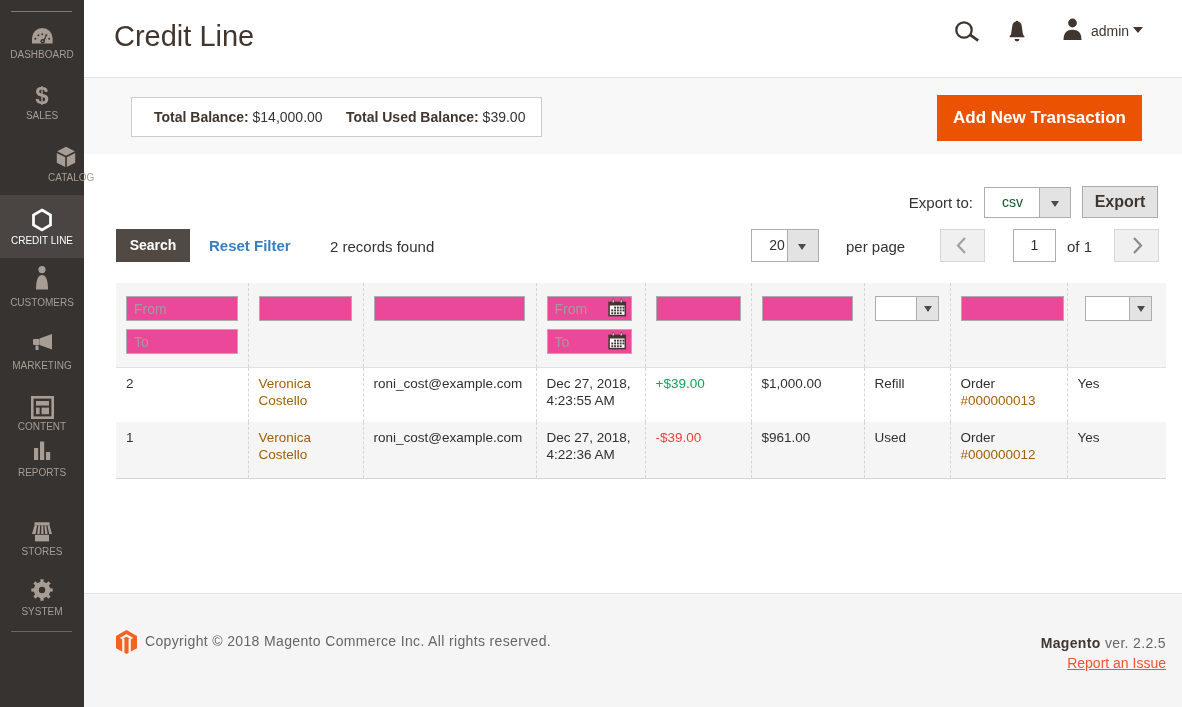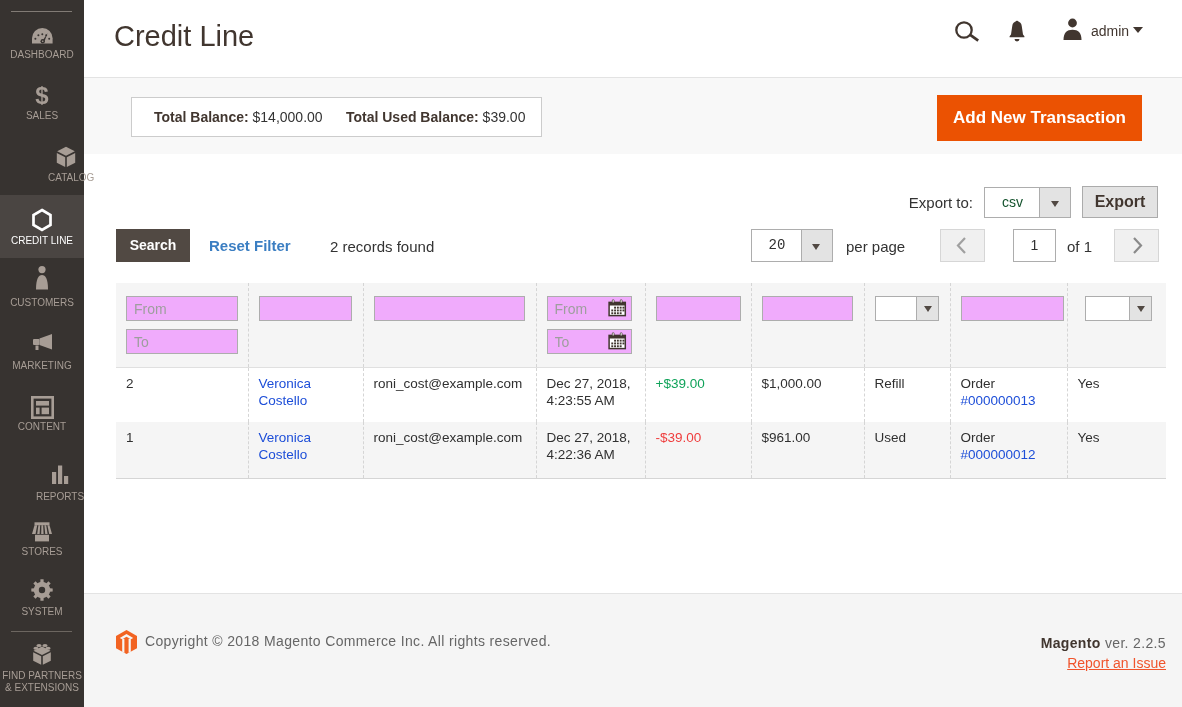--- a/index.html
+++ b/index.html
@@ -36,23 +36,23 @@
 
 #grid { position:absolute; left:116px; top:283px; width:1050px; }
 table { border-collapse:collapse; table-layout:fixed; width:1050px; }
 th { position:relative; background:#514943; color:#fff; font-size:13px; font-weight:700; text-align:left; vertical-align:middle; height:56px; padding:0 10px; line-height:18px; border-left:1px solid #675f59; }
 th:first-child { border-left:none; }
 td { font-size:13.5px; vertical-align:top; padding:7px 10px 0 10px; line-height:17px; border-left:1px dashed #d5d5d5; }
 td:first-child { border-left:none; }
 tr.frow td { background:#f5f5f5; height:84px; padding-top:13px; border-bottom:1px solid #e0e0e0; }
 tr.r1 td { height:55px; background:#fff; }
 tr.r2 td { height:56px; background:#f5f5f5; border-bottom:1px solid #d5d5d5; }
-.inp { display:block; width:100%; height:25px; border:1px solid #adadad; background:#f0abfc; font-family:"Liberation Sans",sans-serif; font-size:14px; color:#303030; padding:0 7px; }
+.inp { display:block; width:100%; height:25px; border:1px solid #adadad; background:#ec4899; font-family:"Liberation Sans",sans-serif; font-size:14px; color:#303030; padding:0 7px; }
 .inp::placeholder { color:#9e9e9e; opacity:1; }
-a, .lnk { color:#1d4ed8; text-decoration:none; }
+a, .lnk { color:#a16207; text-decoration:none; }
 .green { color:#10a35a; }
 .red { color:#ef3d3d; }
 
 
 #footer { position:absolute; left:84px; top:593px; width:1098px; height:114px; background:#f5f5f5; border-top:1px solid #e3e3e3; }
 #footer .copy { position:absolute; left:61px; top:39px; font-size:14px; color:#666; letter-spacing:0.35px; }
 #footer .ver { position:absolute; right:16px; top:41px; font-size:14px; color:#666; letter-spacing:0.35px; }
 #footer .ver b { color:#41362f; }
 #footer .report { position:absolute; right:16px; top:61px; font-size:14px; color:#f0542c; text-decoration:underline; }
 </style>
@@ -114,21 +114,21 @@
     </div>
   <div class="mi" style="top:396px;">
       <svg width="23" height="23" viewBox="0 0 23 23">
         <rect x="1.3" y="1.3" width="20.4" height="20.4" fill="none" stroke="#a79d95" stroke-width="2.6"></rect>
         <rect x="5" y="5" width="13" height="4.6" fill="#a79d95"></rect>
         <rect x="5" y="11.6" width="3.6" height="6.6" fill="#a79d95"></rect>
         <rect x="10.6" y="11.6" width="7.4" height="6.6" fill="#a79d95"></rect>
       </svg>
       <span class="lbl" style="margin-top:2.3px;">CONTENT</span>
     </div>
-  <div class="mi" style="top:464px;margin-left:18px;">
+  <div class="mi" style="top:440px;">
       <svg width="18" height="20" viewBox="0 0 18 20">
         <rect x="1" y="8" width="4.2" height="12" fill="#a79d95"></rect>
         <rect x="7" y="1.5" width="4.2" height="18.5" fill="#a79d95"></rect>
         <rect x="13" y="12" width="4.2" height="8" fill="#a79d95"></rect>
       </svg>
       <span class="lbl" style="margin-top:6.5px;">REPORTS</span>
     </div>
   <div class="mi" style="top:522px;">
       <svg width="22" height="20" viewBox="0 0 22 20">
         <rect x="3.5" y="0.3" width="15" height="3" fill="#a79d95"></rect>
@@ -139,32 +139,20 @@
         <polygon points="15.2,3.2 16.4,3.2 18.2,12 16.6,12" fill="#373330"></polygon>
         <rect x="4" y="12.8" width="14" height="6.6" fill="#a79d95"></rect>
       </svg>
       <span class="lbl" style="margin-top:3.5px;">STORES</span>
     </div>
   <div class="mi" style="top:579px;">
       <svg width="22" height="22" viewBox="0 0 22 22">
         <path d="M7.86,3.42 L9.34,2.97 L9.42,0.32 L12.58,0.32 L12.66,2.97 L14.14,3.42 L15.50,4.15 L17.44,2.33 L19.67,4.56 L17.85,6.50 L18.58,7.86 L19.03,9.34 L21.68,9.42 L21.68,12.58 L19.03,12.66 L18.58,14.14 L17.85,15.50 L19.67,17.44 L17.44,19.67 L15.50,17.85 L14.14,18.58 L12.66,19.03 L12.58,21.68 L9.42,21.68 L9.34,19.03 L7.86,18.58 L6.50,17.85 L4.56,19.67 L2.33,17.44 L4.15,15.50 L3.42,14.14 L2.97,12.66 L0.32,12.58 L0.32,9.42 L2.97,9.34 L3.42,7.86 L4.15,6.50 L2.33,4.56 L4.56,2.33 L6.50,4.15 Z M11,7.8 A3.2,3.2 0 1 0 11,14.2 A3.2,3.2 0 1 0 11,7.8 Z" fill="#a79d95" fill-rule="evenodd"></path>
       </svg>
       <span class="lbl" style="margin-top:5px;">SYSTEM</span>
-    </div>
-  <div class="mi" style="top:642px;">
-      <svg width="24" height="23" viewBox="0 0 24 23">
-        <ellipse cx="9" cy="3.6" rx="2.6" ry="1.5" fill="#a79d95"></ellipse>
-        <ellipse cx="15" cy="3.6" rx="2.6" ry="1.5" fill="#a79d95"></ellipse>
-        <ellipse cx="6" cy="6.2" rx="2.6" ry="1.5" fill="#a79d95"></ellipse>
-        <ellipse cx="18" cy="6.2" rx="2.6" ry="1.5" fill="#a79d95"></ellipse>
-        <polygon points="12,4.4 20.5,8.7 12,13 3.5,8.7" fill="#a79d95"></polygon>
-        <polygon points="3.2,10.3 11.2,14.3 11.2,22.8 3.2,18.8" fill="#a79d95"></polygon>
-        <polygon points="12.8,14.3 20.8,10.3 20.8,18.8 12.8,22.8" fill="#a79d95"></polygon>
-      </svg>
-      <span class="lbl" style="margin-top:5.2px;">FIND PARTNERS<br>&amp; EXTENSIONS</span>
     </div>
 
 </div>
 
 <h1>Credit Line</h1>
 <div id="hicons">
 <svg class="abs" style="left:953px; top:19px;" width="27" height="24" viewBox="0 0 27 24">
  <circle cx="11" cy="11" r="7.7" fill="none" stroke="#41362f" stroke-width="2.3"></circle>
  <line x1="16.9" y1="15.6" x2="25.2" y2="21.7" stroke="#41362f" stroke-width="2.7"></line>
 </svg>
@@ -190,21 +178,21 @@
 <div class="sel-box" style="left:984px; top:187px; width:87px; height:31px;">
   <div style="position:absolute; left:0; top:0; width:55px; text-align:center; line-height:29px; font-size:14px; color:#14532d;">csv</div>
   <div class="caret-zone" style="width:31px;"></div>
   <div class="tri" style="right:11px; top:13px;"></div>
 </div>
 <div class="graybtn" style="left:1082px; top:186px; width:76px; height:32px; line-height:30px; font-size:16px; font-weight:700; color:#41362f;">Export</div>
 
 <div class="abs" style="left:116px; top:229px; width:74px; height:33px; background:#514943; color:#fff; font-size:14px; font-weight:700; text-align:center; line-height:33px;">Search</div>
 <div class="abs lnk" style="left:209px; top:237px; font-size:15px; font-weight:600; color:#3b7ec2;">Reset Filter</div>
 <div class="abs" style="left:330px; top:238px; font-size:15px; color:#333;">2 records found</div>
-<div class="sel-box" style="left:751px; top:229px; width:82px; height:33px;font-family:Liberation Mono, monospace;">
+<div class="sel-box" style="left:751px; top:229px; width:68px; height:33px;">
   <div style="position:absolute; left:0; top:0; width:50px; text-align:center; line-height:31px; font-size:14px;">20</div>
   <div class="caret-zone" style="width:31px;"></div>
   <div class="tri" style="right:12px; top:14px;"></div>
 </div>
 <div class="abs" style="left:846px; top:238px; font-size:15px; color:#333;">per page</div>
 <div class="abs" style="left:940px; top:229px; width:45px; height:33px; background:#f0f0f0; border:1px solid #d6d6d6;">
   <svg width="43" height="31" viewBox="0 0 43 31">
       <polyline points="24,8 17,15.5 24,23" fill="none" stroke="#a0a0a0" stroke-width="2.2"></polyline>
     </svg>
 </div>

